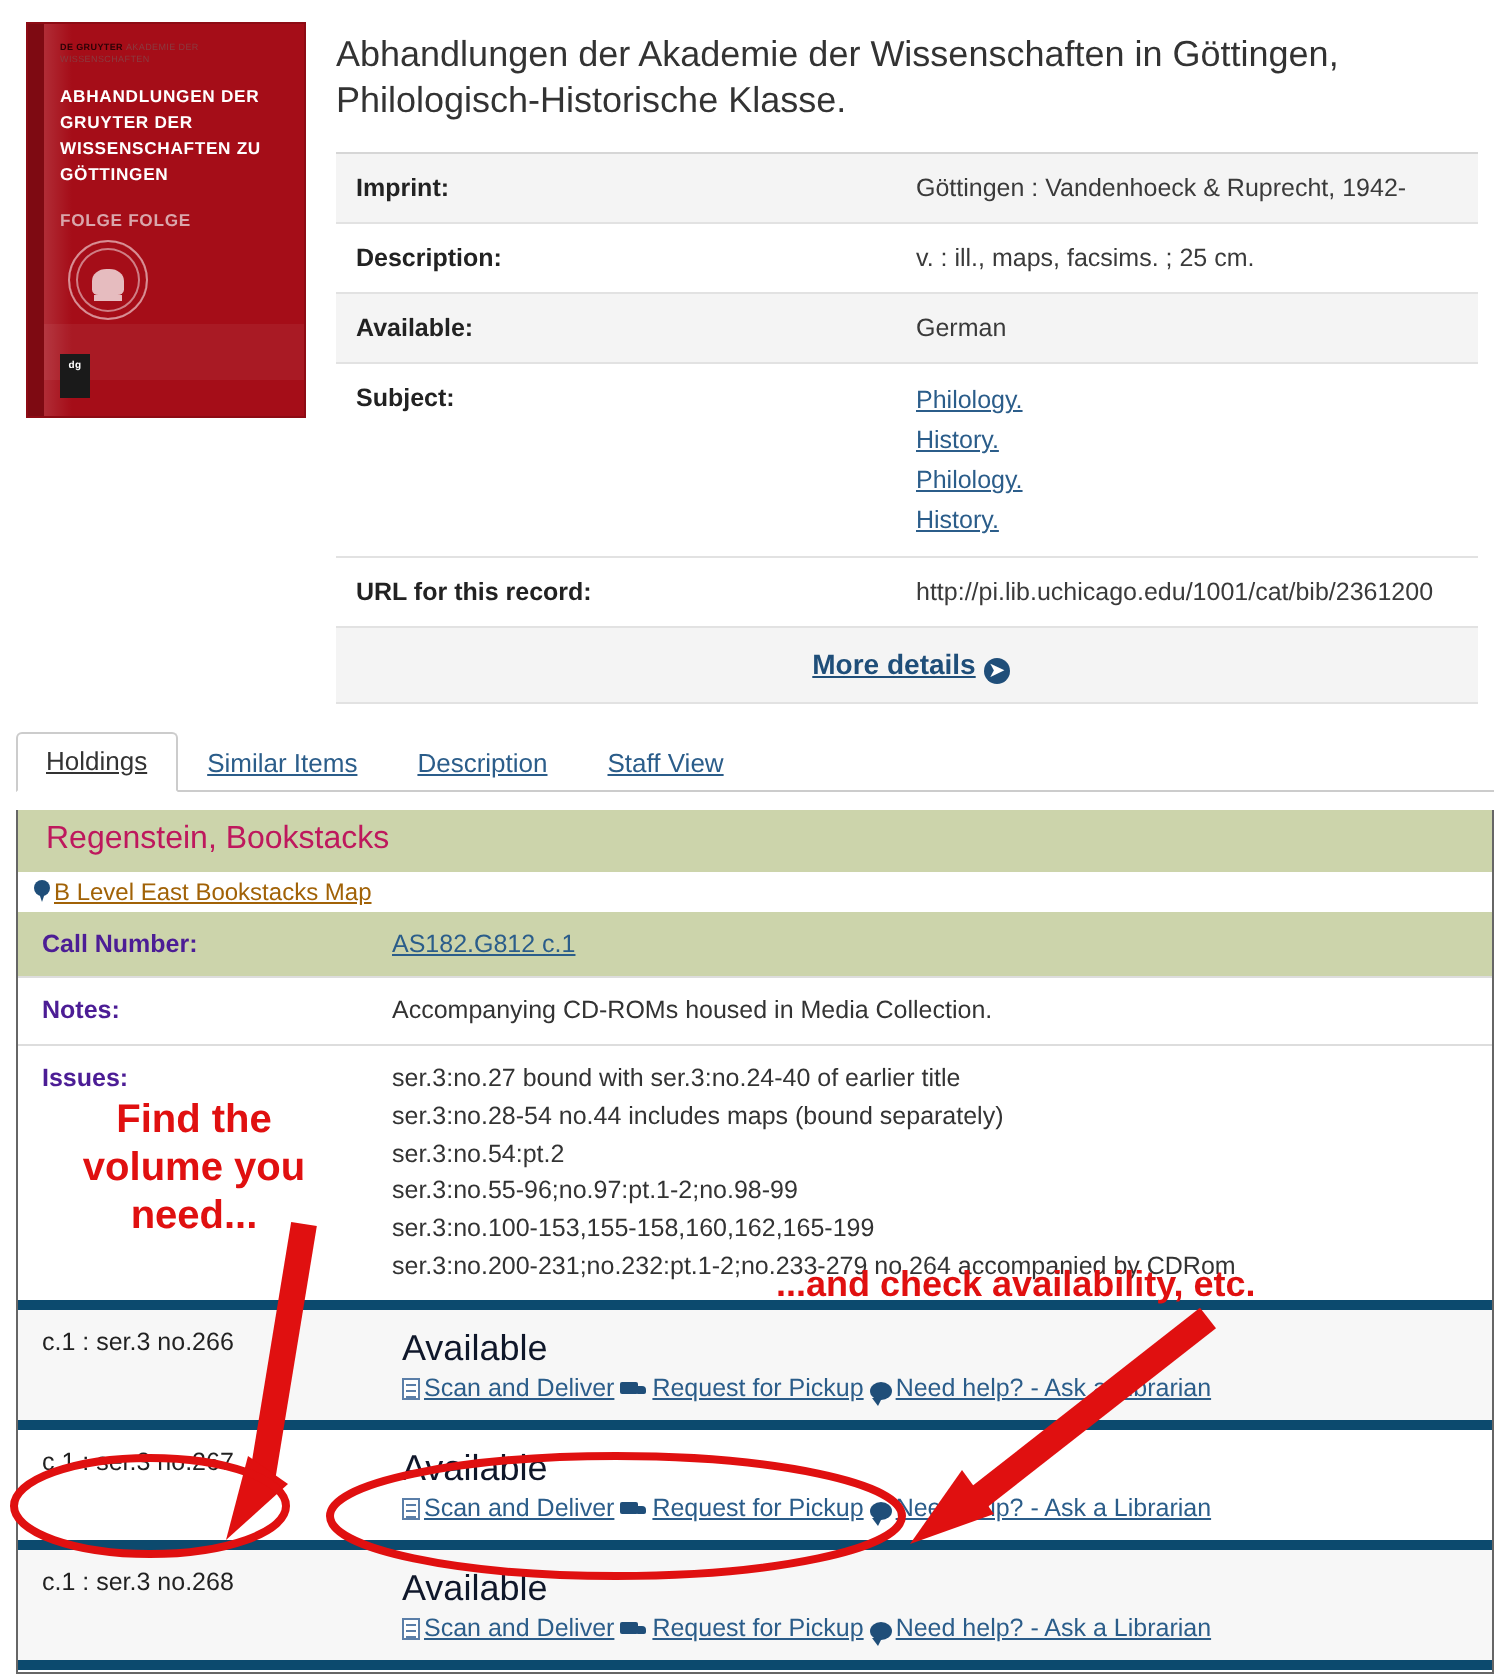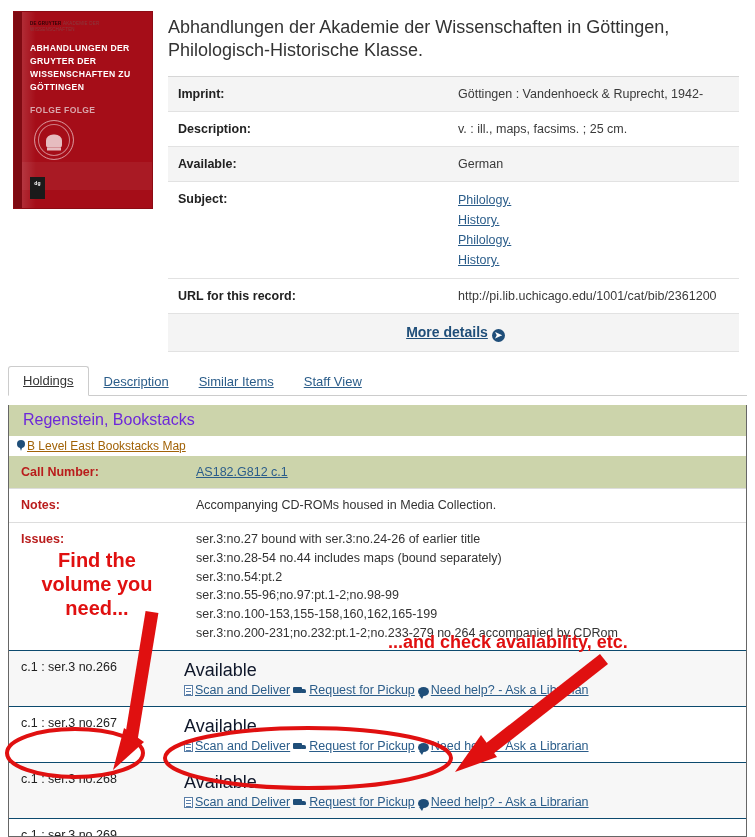--- a/index.html
+++ b/index.html
@@ -137,21 +137,21 @@
   
   .holdings {
     margin: 9px 8px 0 8px;
     border: 1px solid #666666;
     border-top: none;
     background: #ffffff;
     height: 432px;
     overflow: hidden;
   }
   .loc-header {
-    background: #ccd4ab; color: #6d28d9;
+    background: #ccd4ab; color: #be185d;
     font-size: 16px; padding: 6px 14px 7px 14px;
   }
   .map-line { padding: 3px 0 3px 8px; font-size: 12px; }
   .map-link { color: #a16207; text-decoration: underline; }
   .pin {
     display: inline-block; width: 8px; height: 11px; margin-right: 2px;
     vertical-align: -1px; position: relative;
   }
   .pin:before {
     content: ""; position: absolute; left: 0; top: 0;
@@ -161,31 +161,31 @@
   .pin:after {
     content: ""; position: absolute; left: 2px; top: 5px;
     border-left: 2px solid transparent; border-right: 2px solid transparent;
     border-top: 6px solid #1f4e79;
   }
   table.hold-table { width: 100%; border-collapse: collapse; }
   table.hold-table td {
     padding: 7px 6px 7px 12px; vertical-align: top;
     font-size: 12.5px; line-height: 1.5;
   }
-  td.hlabel { width: 175px; font-weight: bold; color: #b91c1c; }
+  td.hlabel { width: 175px; font-weight: bold; color: #4c1d95; }
   tr.callnum td { background: #ccd4ab; }
   tr.callnum td.hval a { color: #2b5d8a; text-decoration: underline; }
   tr.notes td { border-top: 1px solid #dddddd; border-bottom: 1px solid #dddddd; }
   tr.issues td { background: #ffffff; }
   .issue-line { white-space: nowrap; }
 
   
   .item-row {
-    display: flex; border-top: 1px solid #0c4a6e;
-    background: #f7f7f7; min-height: 48px;
+    display: flex; border-top: 5px solid #0c4a6e;
+    background: #f7f7f7; min-height: 48px; gap: 17px;
   }
   .item-row.alt { background: #ffffff; }
   .item-call {
     width: 175px; flex: 0 0 175px;
     padding: 9px 6px 9px 12px; font-size: 12.5px; color: #222222;
   }
   .item-info { flex: 1 1 auto; padding: 9px 8px 9px 0; }
   .avail { color: #0f172a; font-size: 18px; margin-bottom: 2px; }
   .acts { font-size: 12.5px; white-space: nowrap; }
   .acts a { color: #2b5d8a; text-decoration: underline; margin-right: 3px; }
@@ -288,22 +288,22 @@
           <a href="#" class="more-link"><span>More details</span><span class="arrow">➤</span></a>
         </td>
       </tr>
     </tbody>
       </table>
   </div>
 </div>
 
 <div class="tabs">
   <div class="tab active">Holdings</div>
+  <div class="tab">Similar Items</div>
   <div class="tab">Description</div>
-  <div class="tab">Similar Items</div>
   <div class="tab">Staff View</div>
 </div>
 
 <div class="holdings">
 
   <div class="loc-header">Regenstein, Bookstacks</div>
 
   <div class="map-line">
     <span class="pin"></span><a href="#" class="map-link">B Level East Bookstacks Map</a>
   </div>
@@ -316,21 +316,21 @@
         <a href="#">AS182.G812 c.1</a>
       </td>
     </tr>
     <tr class="notes">
       <td class="hlabel">Notes:</td>
       <td class="hval">Accompanying CD-ROMs housed in Media Collection.</td>
     </tr>
     <tr class="issues">
       <td class="hlabel">Issues:</td>
       <td class="hval">
-        <div class="issue-line">ser.3:no.27 bound with ser.3:no.24-26 of earlier title</div>
+        <div class="issue-line">ser.3:no.27 bound with ser.3:no.24-40 of earlier title</div>
         <div class="issue-line">ser.3:no.28-54 no.44 includes maps (bound separately)</div>
         <div class="issue-line">ser.3:no.54:pt.2</div>
         <div class="issue-line">ser.3:no.55-96;no.97:pt.1-2;no.98-99</div>
         <div class="issue-line">ser.3:no.100-153,155-158,160,162,165-199</div>
         <div class="issue-line">ser.3:no.200-231;no.232:pt.1-2;no.233-279 no.264 accompanied by CDRom</div>
       </td>
     </tr>
   </tbody>
     </table>
 

